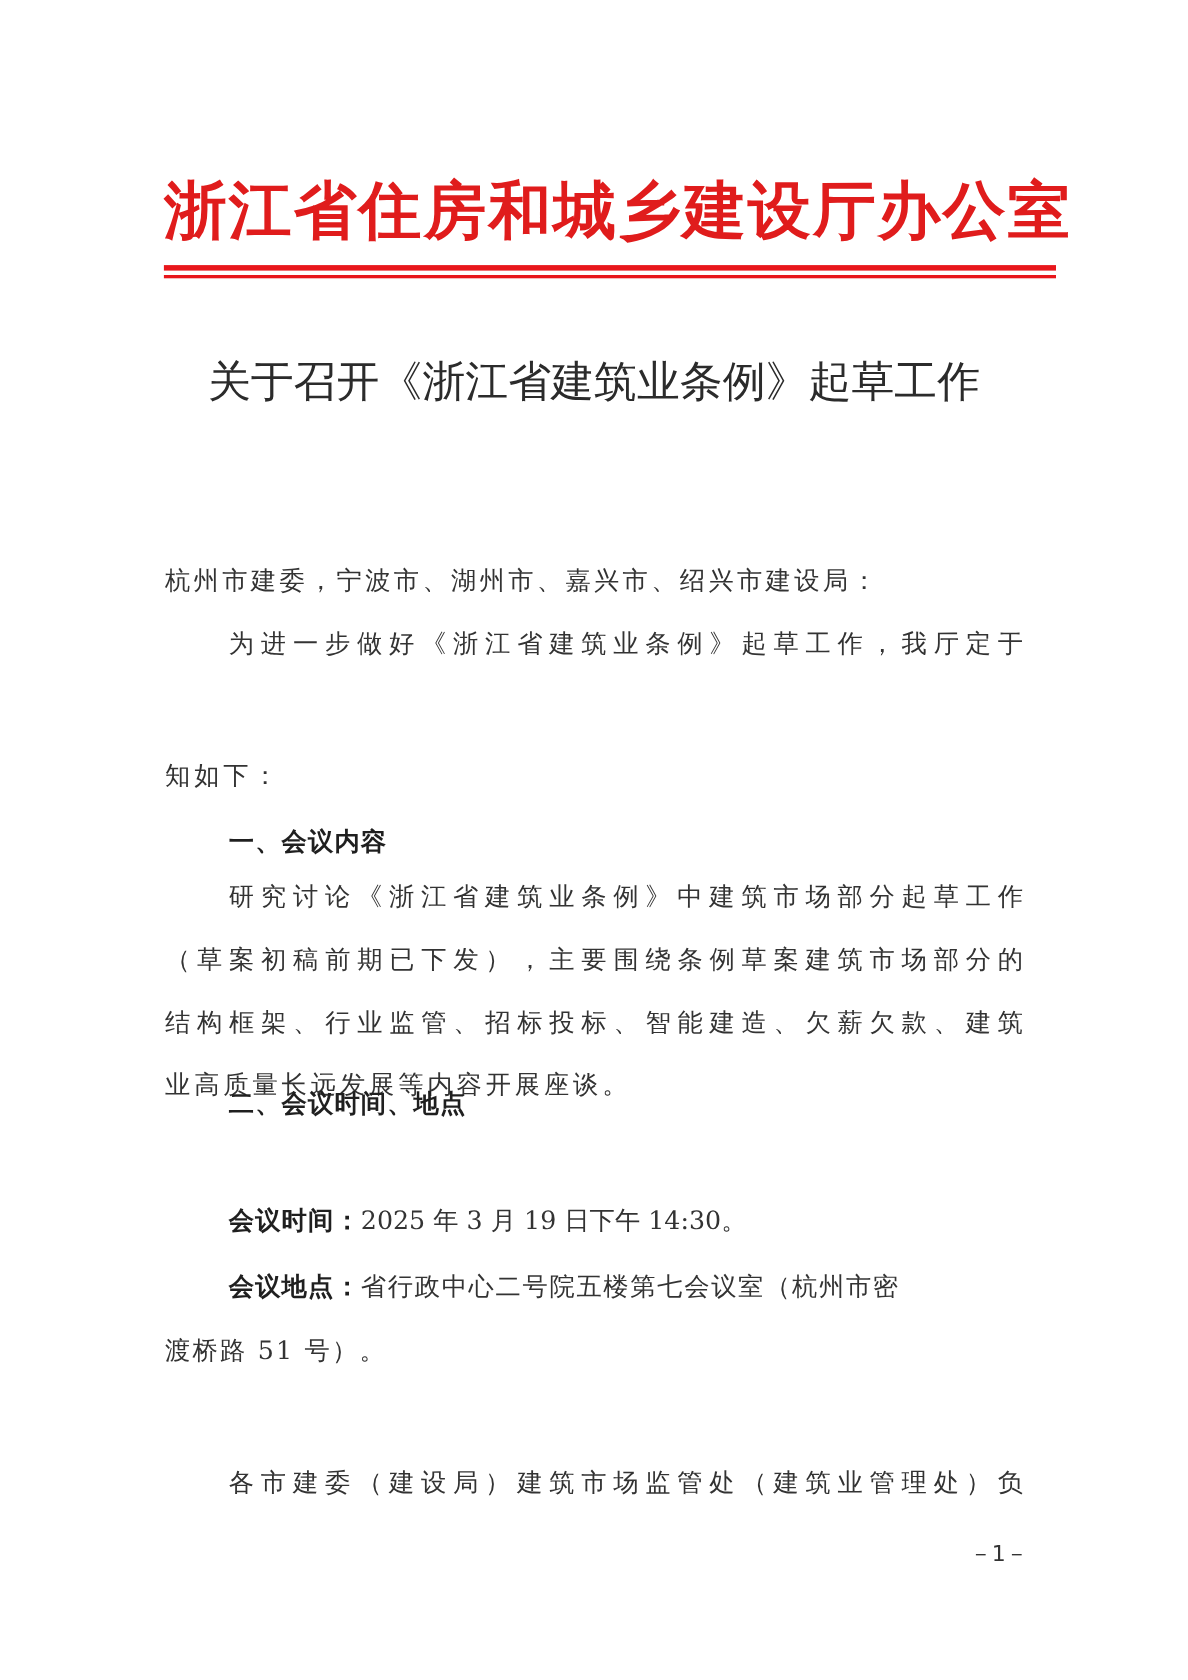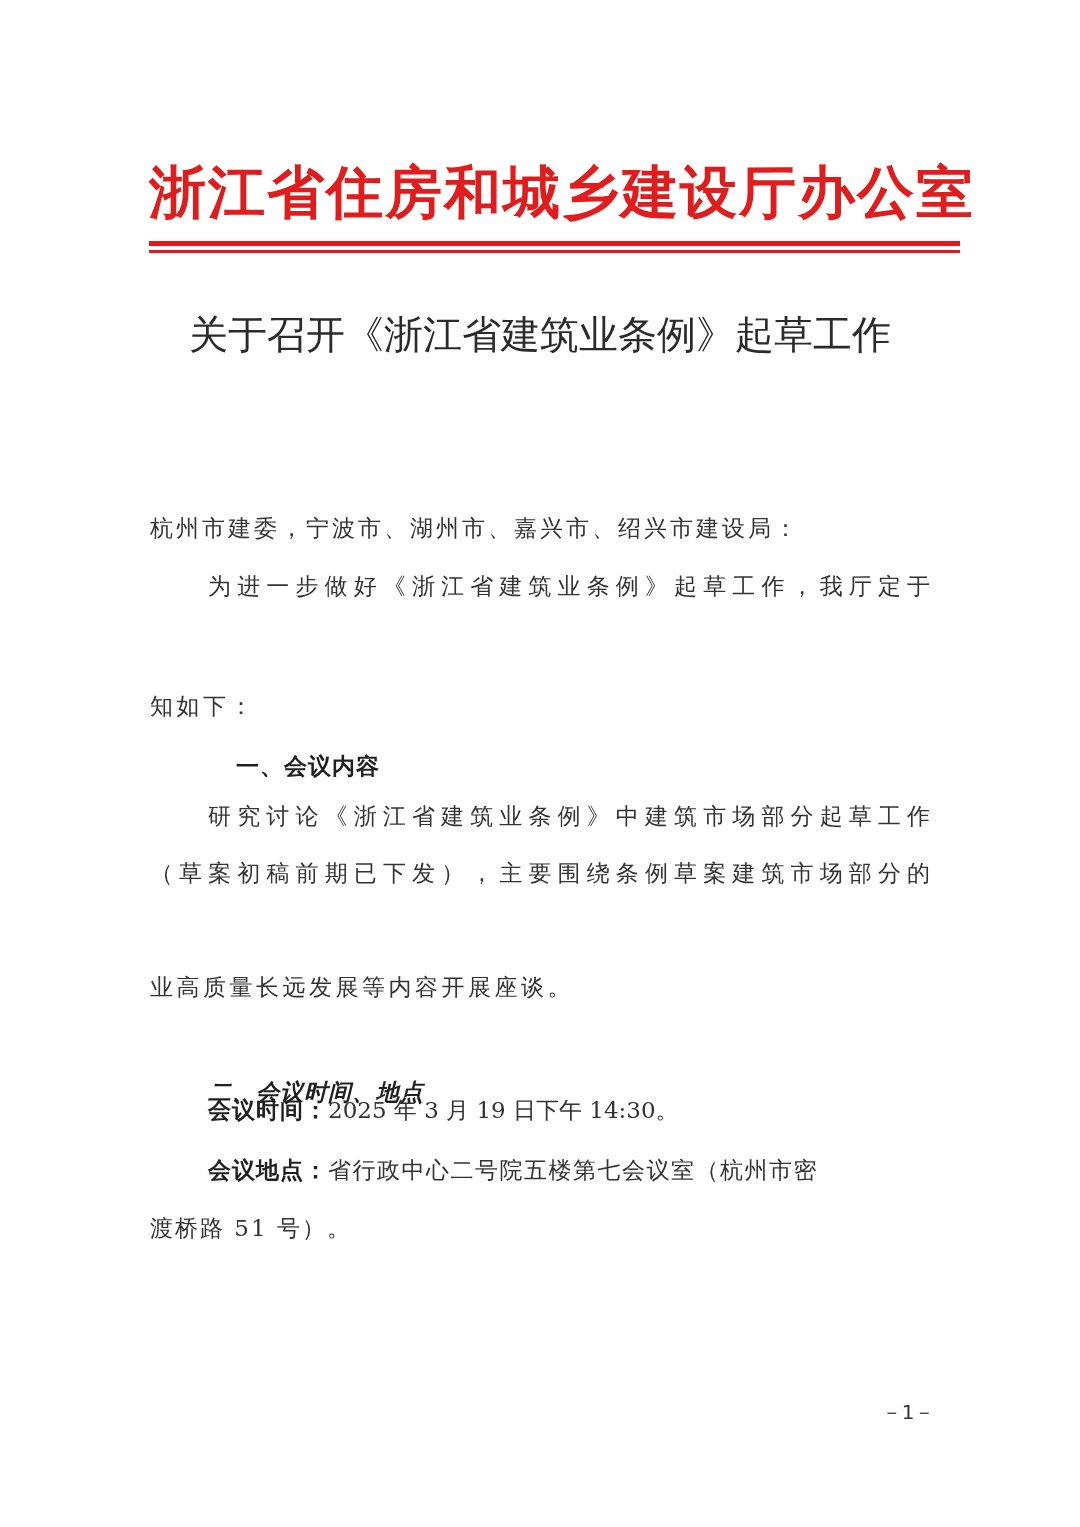--- a/index.html
+++ b/index.html
@@ -15,21 +15,21 @@
     text-align: justify; text-align-last: justify;
   }
   .rule-thick { position: absolute; left: 149px; top: 241px; width: 811px; height: 5px; background: #e8161b; }
   .rule-thin  { position: absolute; left: 149px; top: 250px; width: 811px; height: 2.5px; background: #e8161b; }
 
   .doc-title {
     position: absolute; left: 140px; width: 800px; text-align: center;
     font-family: "DejaVu Serif", "Liberation Serif", serif;
     font-size: 39px; color: #2b2b2b; line-height: 60px; white-space: nowrap;
   }
-  .title-l1 { top: 305px; }
+  .title-l1 { top: 318px; }
   .title-l2 { top: 374px; }
 
   .line {
     position: absolute; left: 150px; width: 780px;
     font-family: "DejaVu Serif", "Liberation Serif", serif;
     font-size: 23px; line-height: 40px; color: #333;
     white-space: nowrap; letter-spacing: 3.5px;
   }
   .indent { left: 208px; width: 722px; }
   .justify { text-align: justify; text-align-last: justify; letter-spacing: 0; }
@@ -56,31 +56,33 @@
   <div class="rule-thick"></div>
   <div class="rule-thin"></div>
 
   <div class="doc-title title-l1">关于召开《浙江省建筑业条例》起草工作</div>
 
   <div class="line" style="top:508px; letter-spacing:3px;">杭州市建委，宁波市、湖州市、嘉兴市、绍兴市建设局：</div>
 
   <div class="line indent justify" style="top:566px;">为进一步做好《浙江省建筑业条例》起草工作，我厅定于</div>
   <div class="line" style="top:686px;">知如下：</div>
 
-  <div class="line indent heading" style="top:746px;margin-left:28px;">一、会议内容</div>
+  <div class="line indent heading" style="top:746px;">一、会议内容</div>
   <div class="line indent justify" style="top:796px;">研究讨论《浙江省建筑业条例》中建筑市场部分起草工作</div>
   <div class="line justify" style="top:853px;">（草案初稿前期已下发），主要围绕条例草案建筑市场部分的</div>
+  <div class="line justify" style="top:910px;">结构框架、行业监管、招标投标、智能建造、欠薪欠款、建筑</div>
   <div class="line" style="top:967px;">业高质量长远发展等内容开展座谈。</div>
 
-  <div class="line indent heading" style="top:1072px;font-style:italic;">二、会议时间、地点</div>
+  <div class="line indent heading" style="top:984px;">二、会议时间、地点</div>
 
   <div class="line indent" style="top:1090px; letter-spacing:0;">
     <span class="bold-label">会议时间：</span><span>2025 年 3 月 19 日下午 14:30。</span>
   </div>
 
   <div class="line indent" style="top:1150px; letter-spacing:1.5px;">
     <span class="bold-label">会议地点：</span><span>省行政中心二号院五楼第七会议室（杭州市密</span>
   </div>
   <div class="line" style="top:1208px; letter-spacing:2px;">渡桥路 51 号）。</div>
 
+  <div class="line indent justify" style="top:1328px;">各市建委（建设局）建筑市场监管处（建筑业管理处）负</div>
 
   <div class="page-num">－1－</div>
 </div>
 
 </body></html>

